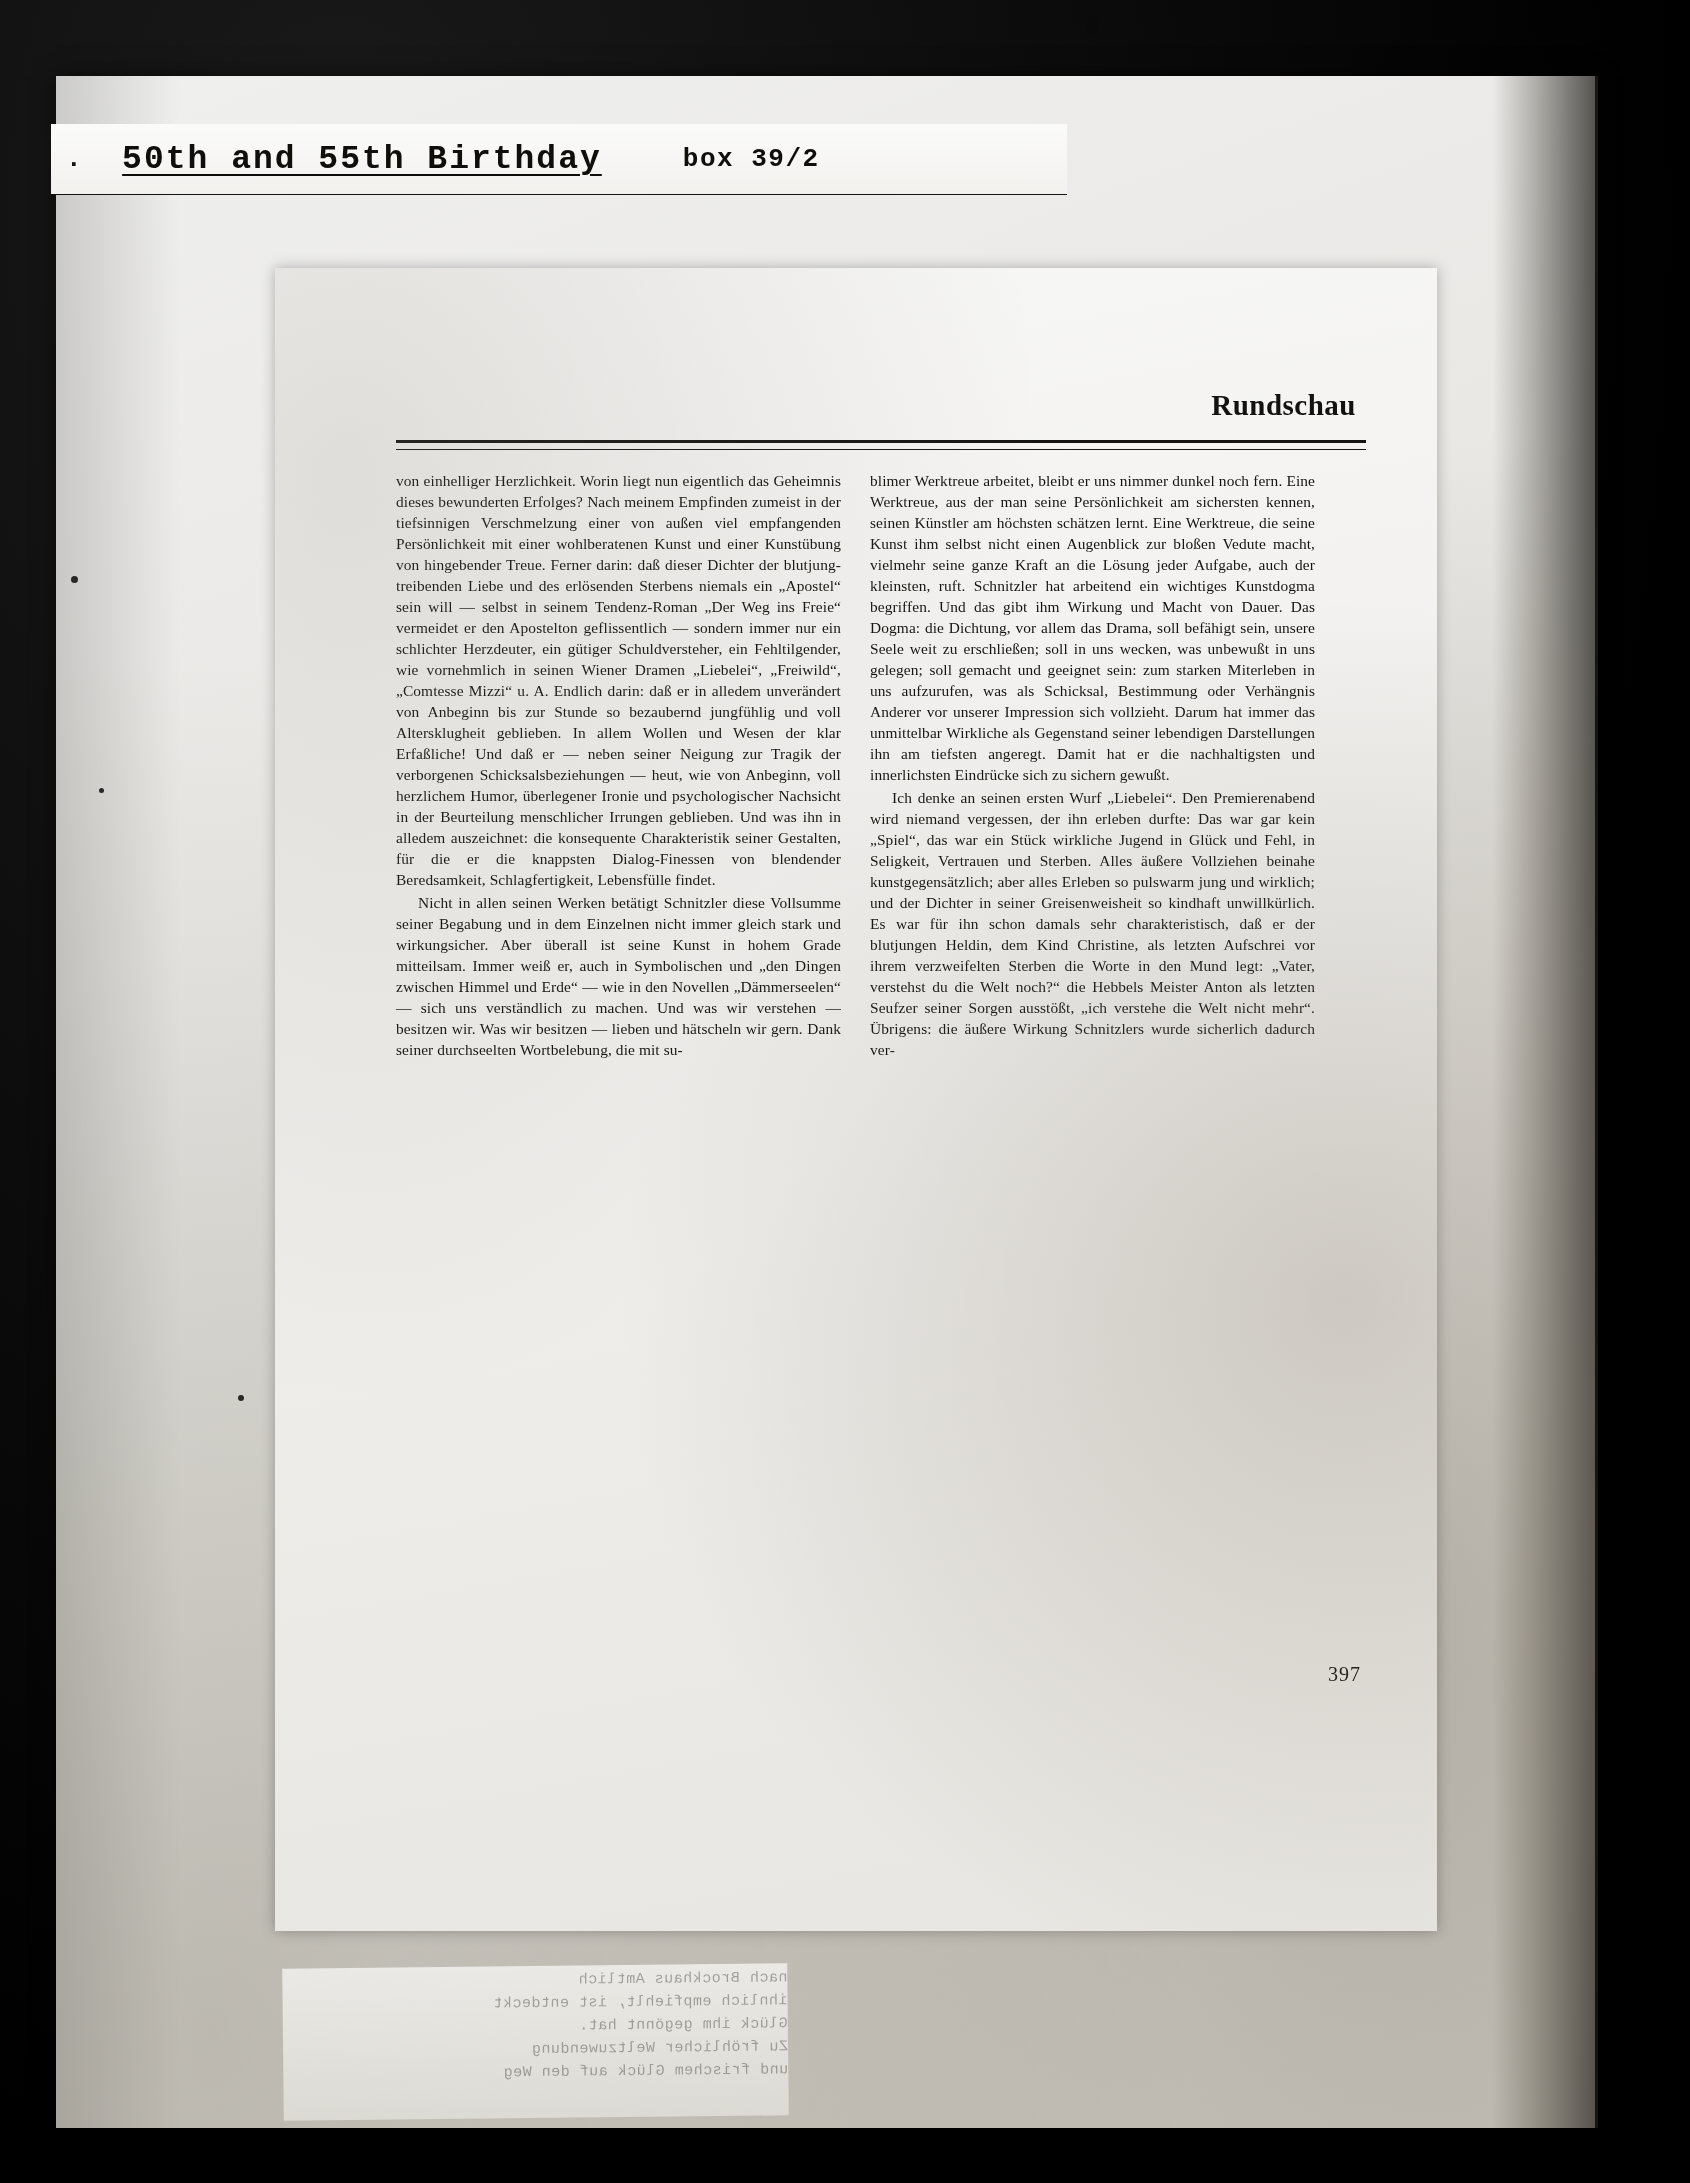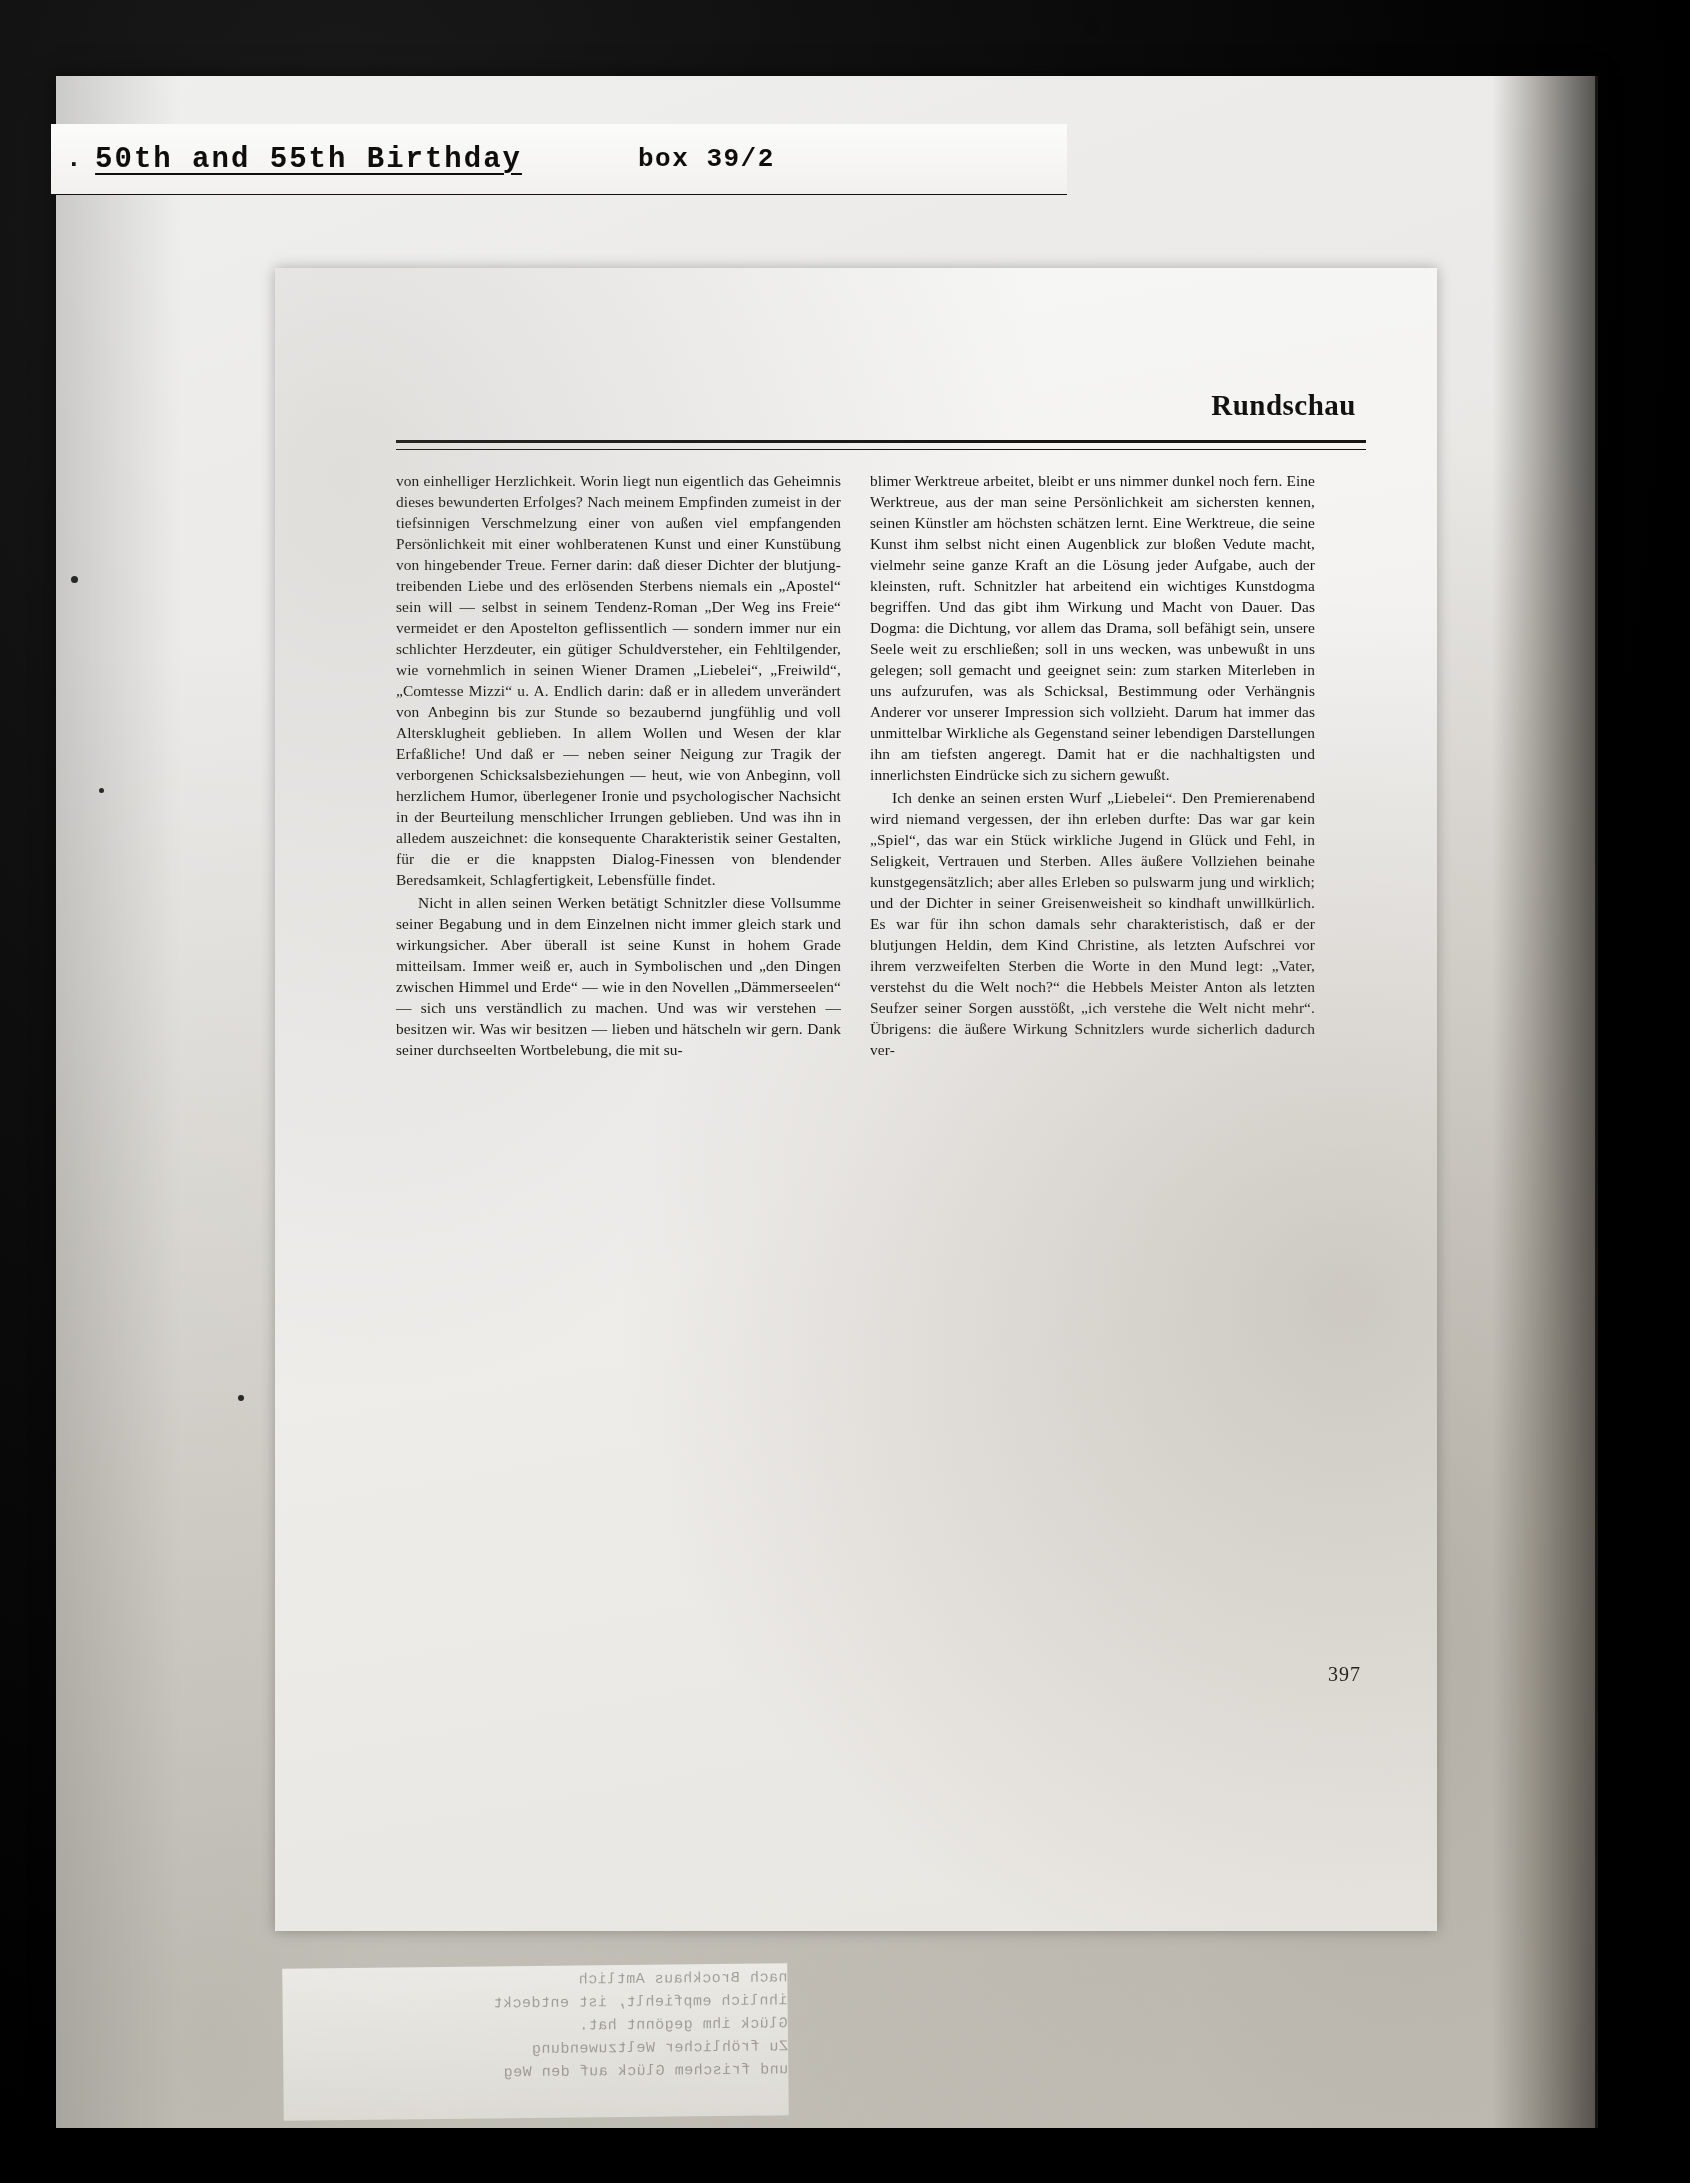--- a/index.html
+++ b/index.html
@@ -70,35 +70,36 @@
   .hdr-pre {
     font-family: "Liberation Mono", monospace;
     font-size: 26px;
     font-weight: 700;
     color: #15130f;
     letter-spacing: 0.5px;
     margin-right: 13px;
   }
   #header-title {
     font-family: "Liberation Mono", monospace;
-    font-size: 29px;
+    font-size: 33px;
     font-weight: 700;
     color: #100e0b;
     letter-spacing: 2px;
     text-decoration: underline;
     text-underline-offset: 6px;
     text-decoration-thickness: 2px;
+    margin-left: 27px;
   }
   #header-box {
     font-family: "Liberation Mono", monospace;
     font-size: 26px;
     font-weight: 700;
     color: #100e0b;
     letter-spacing: 1.5px;
-    margin-left: 116px;
+    margin-left: 81px;
   }
 
   
   #clipping {
     position: absolute;
     left: 275px;
     top: 268px;
     width: 1162px;
     height: 1663px;
     background: linear-gradient(170deg,#f7f7f6 0%, #f1f0ee 40%, #e8e6e1 100%);

